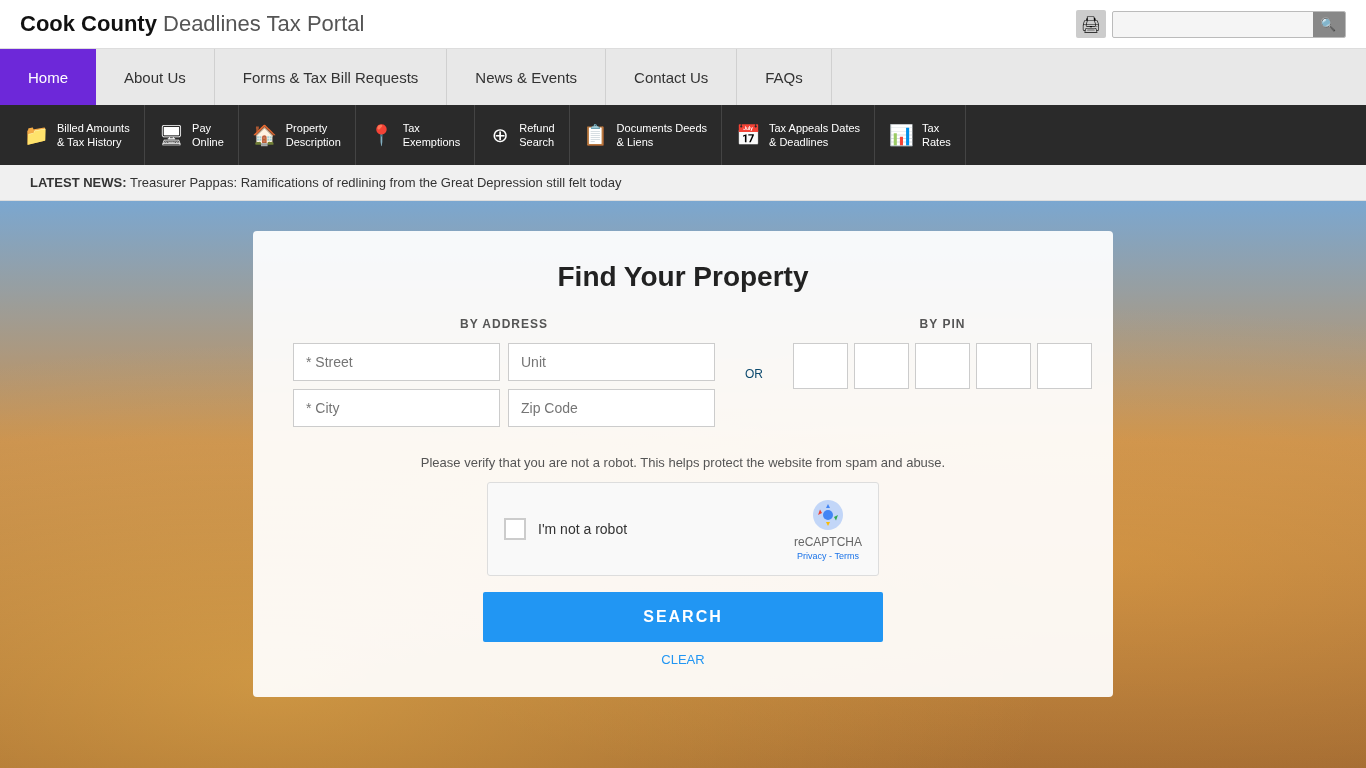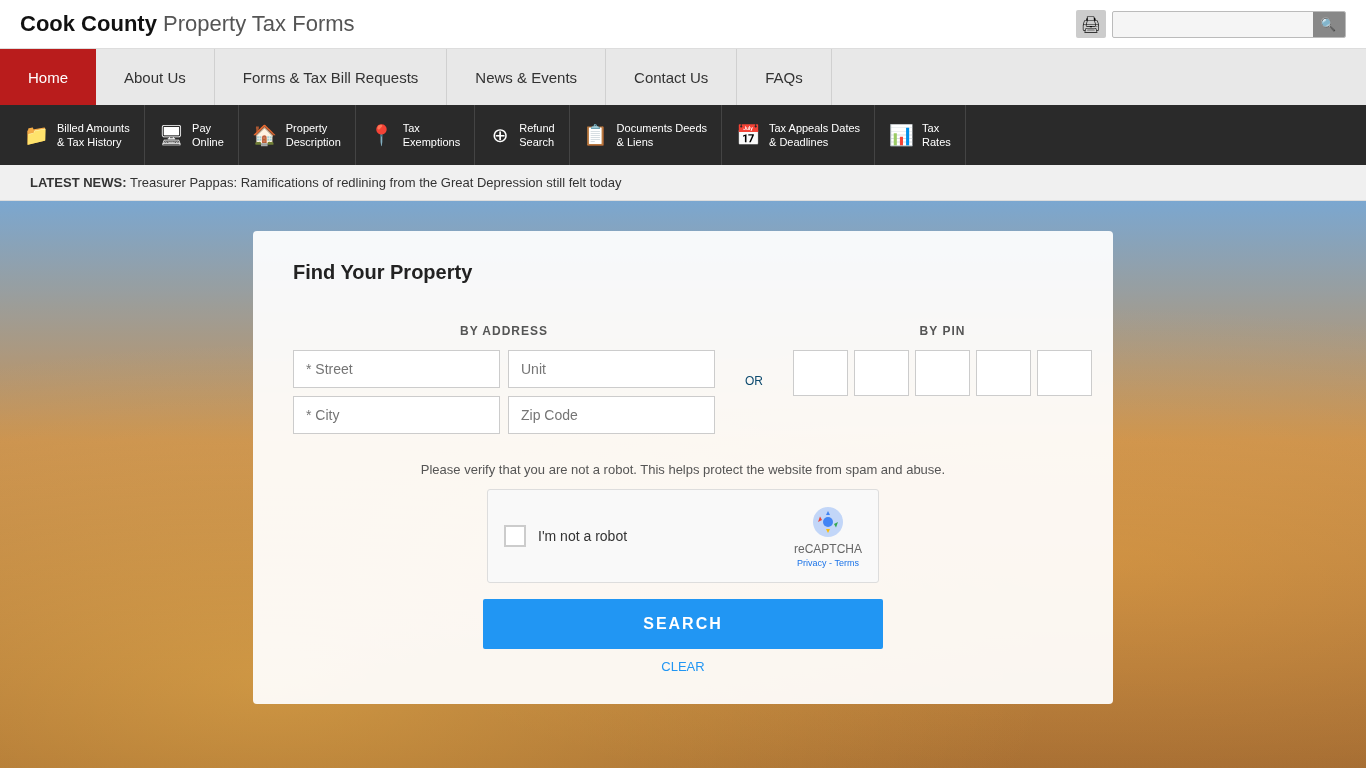--- a/index.html
+++ b/index.html
@@ -73,21 +73,21 @@
       align-items: center;
       font-size: 15px;
       color: #333;
       cursor: pointer;
       height: 56px;
       border-right: 1px solid #d0d0d0;
       text-decoration: none;
       white-space: nowrap;
     }
     .nav-item:first-child {
-      background: #b91c1c;
+      background: #6d28d9;
       color: #fff;
       border-right: none;
     }
 
     
     .toolbar {
       background: #2a2a2a;
       display: flex;
       align-items: center;
       padding: 0 10px;
@@ -164,24 +164,25 @@
     .form-card {
       background: rgba(255, 255, 255, 0.93);
       border-radius: 4px;
       padding: 30px 40px 30px;
       width: 860px;
       position: relative;
       z-index: 1;
       margin-top: 10px;
     }
     .form-title {
-      font-size: 20px;
+      text-align: center;
+      font-size: 28px;
       font-weight: bold;
       color: #222;
-      margin-bottom: 40px;
+      margin-bottom: 24px;
     }
     .form-sections {
       display: flex;
       gap: 0;
       align-items: flex-start;
     }
     .form-section {
       flex: 1;
     }
     .section-label {
@@ -314,21 +315,21 @@
       font-size: 13px;
       cursor: pointer;
       text-decoration: none;
     }
   </style>
 </head>
 <body>
 
 <div class="header">
   <div class="logo">
-    <strong>Cook County</strong><span> Property Tax Forms</span>
+    <strong>Cook County</strong><span> Deadlines Tax Portal</span>
   </div>
   <div class="header-search">
     <div class="print-icon">🖨</div>
     <div class="search-box">
       <input type="text" placeholder="" style="">
       <button>🔍</button>
     </div>
   </div>
 </div>
 

